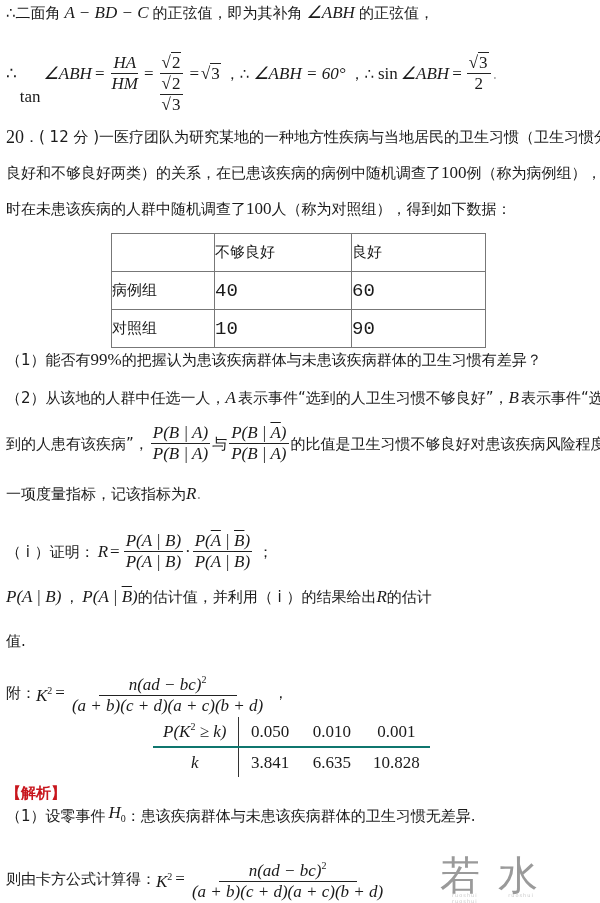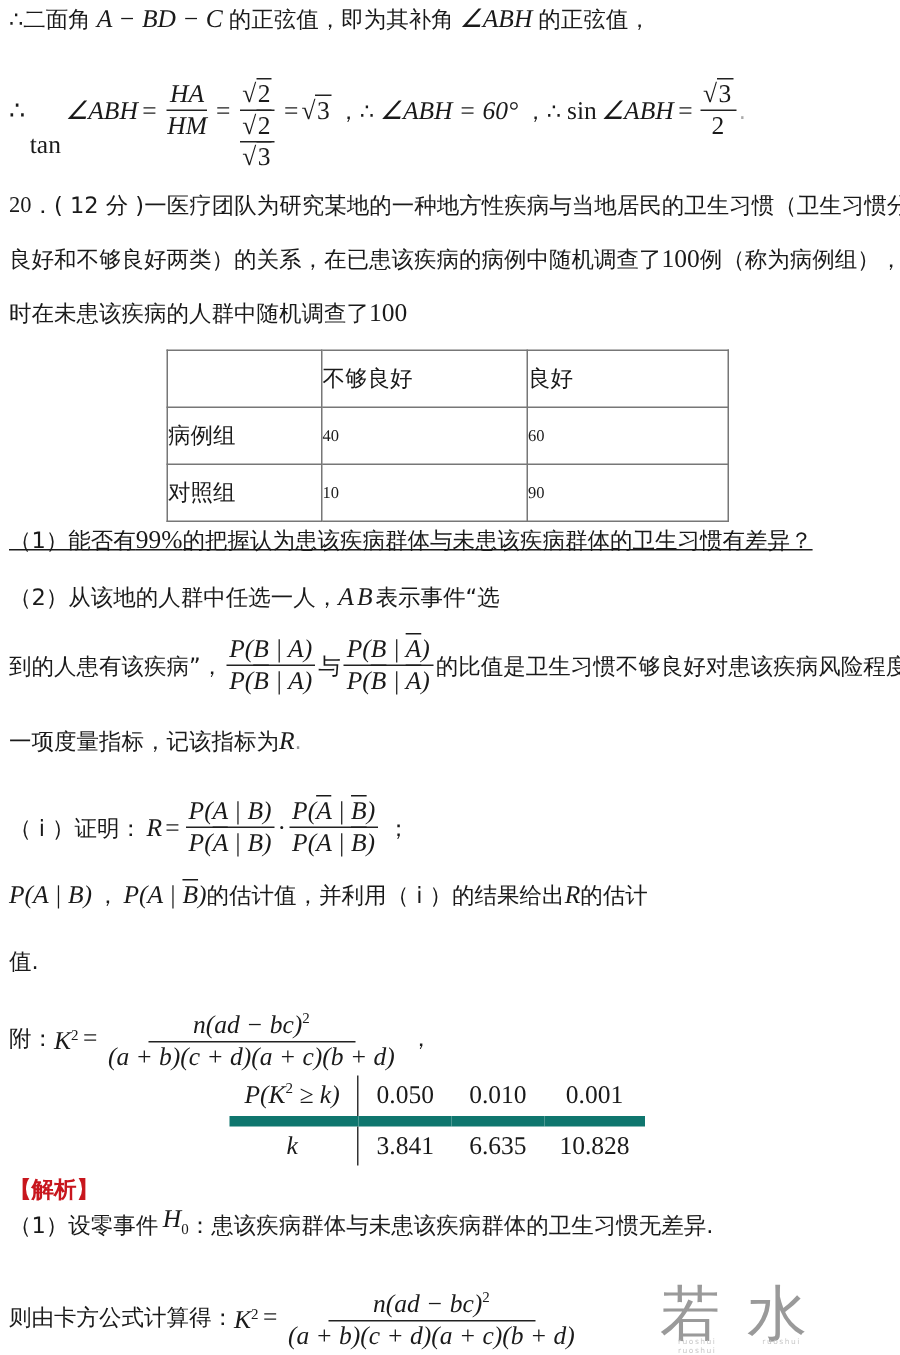--- a/index.html
+++ b/index.html
@@ -46,38 +46,38 @@
       top: 233px;
       border-collapse: collapse;
       width: 375px;
     }
     .data-table td {
       border: 1.5px solid #777;
       height: 38px;
       text-align: left;
       font-size: 15px;
     }
-    .data-table td.num { font-family: Liberation Serif, serif; font-size: 11px; }
+    .data-table td.num { font-family: Liberation Mono, monospace; font-size: 19px; }
 
     
     .k-table {
       position: absolute;
       left: 153px;
       top: 717px;
       border-collapse: collapse;
     }
     .k-table td {
       font-family: "Liberation Serif", serif;
       font-size: 17px;
       padding: 0 10px;
       height: 30px;
       text-align: center;
     }
     .k-table td.hd { border-right: 1px solid #333; font-style: italic; padding-right: 12px; }
-    .k-table tr.r1 td { border-bottom: 7px solid #0f766e; }
+    .k-table tr.r1 td { border-bottom: 2px solid #0f766e; }
     .k-table td.c { width: 62px; }
 
     .analysis {
       position: absolute;
       left: 6px;
       top: 784px;
       color: #c8161d;
       font-weight: bold;
       font-size: 15px;
     }
@@ -138,32 +138,33 @@
   <span class="m" style="margin-left:3px;">∠ABH</span>
   <span class="mr" style="margin:0 3px;">=</span>
   <span class="frac">
     <span class="num"><span class="sqrt">√<span class="rad">3</span></span></span>
     <span class="den">2</span>
   </span>
   <span style="color:#aaa;">.</span>
 </div>
 
 <div class="line" style="top:127px;">
-  <span class="mr" style="font-size:15px;">20</span>
+  <span class="mr" style="font-size:18px;">20</span>
   <span>．( 12 分 )</span>
   <span>一医疗团队为研究某地的一种地方性疾病与当地居民的卫生习惯（卫生习惯分为</span>
 </div>
 <div class="line" style="top:163px;">
   <span>良好和不够良好两类）的关系，在已患该疾病的病例中随机调查了</span>
   <span class="mr">100</span>
   <span>例（称为病例组），同</span>
 </div>
 <div class="line" style="top:199px;">
   <span>时在未患该疾病的人群中随机调查了</span>
   <span class="mr">100</span>
+  <span>人（称为对照组），得到如下数据：</span>
 </div>
 
 <table class="data-table">
   <tbody>
       <tr>
     <td style="width:103px;"></td>
     <td style="width:137px;">不够良好</td>
     <td>良好</td>
   </tr>
   <tr>
@@ -172,29 +173,30 @@
     <td class="num">60</td>
   </tr>
   <tr>
     <td>对照组</td>
     <td class="num">10</td>
     <td class="num">90</td>
   </tr>
 </tbody>
   </table>
 
-<div class="line" style="top:350px;text-decoration:underline;">
+<div class="line" style="top:350px;">
   <span>（1）能否有</span>
   <span class="mr">99%</span>
   <span>的把握认为患该疾病群体与未患该疾病群体的卫生习惯有差异？</span>
 </div>
 
 <div class="line" style="top:388px;">
   <span>（2）从该地的人群中任选一人，</span>
   <span class="m" style="margin-right:2px;">A</span>
+  <span>表示事件“选到的人卫生习惯不够良好”，</span>
   <span class="m" style="margin-right:2px;">B</span>
   <span>表示事件“选</span>
 </div>
 <div class="line" style="top:423px;">
   <span>到的人患有该疾病”，</span>
   <span class="frac">
     <span class="num m">P(B | A)</span>
     <span class="den m">P(<span class="ol">B</span> | A)</span>
   </span>
   <span>与</span>

